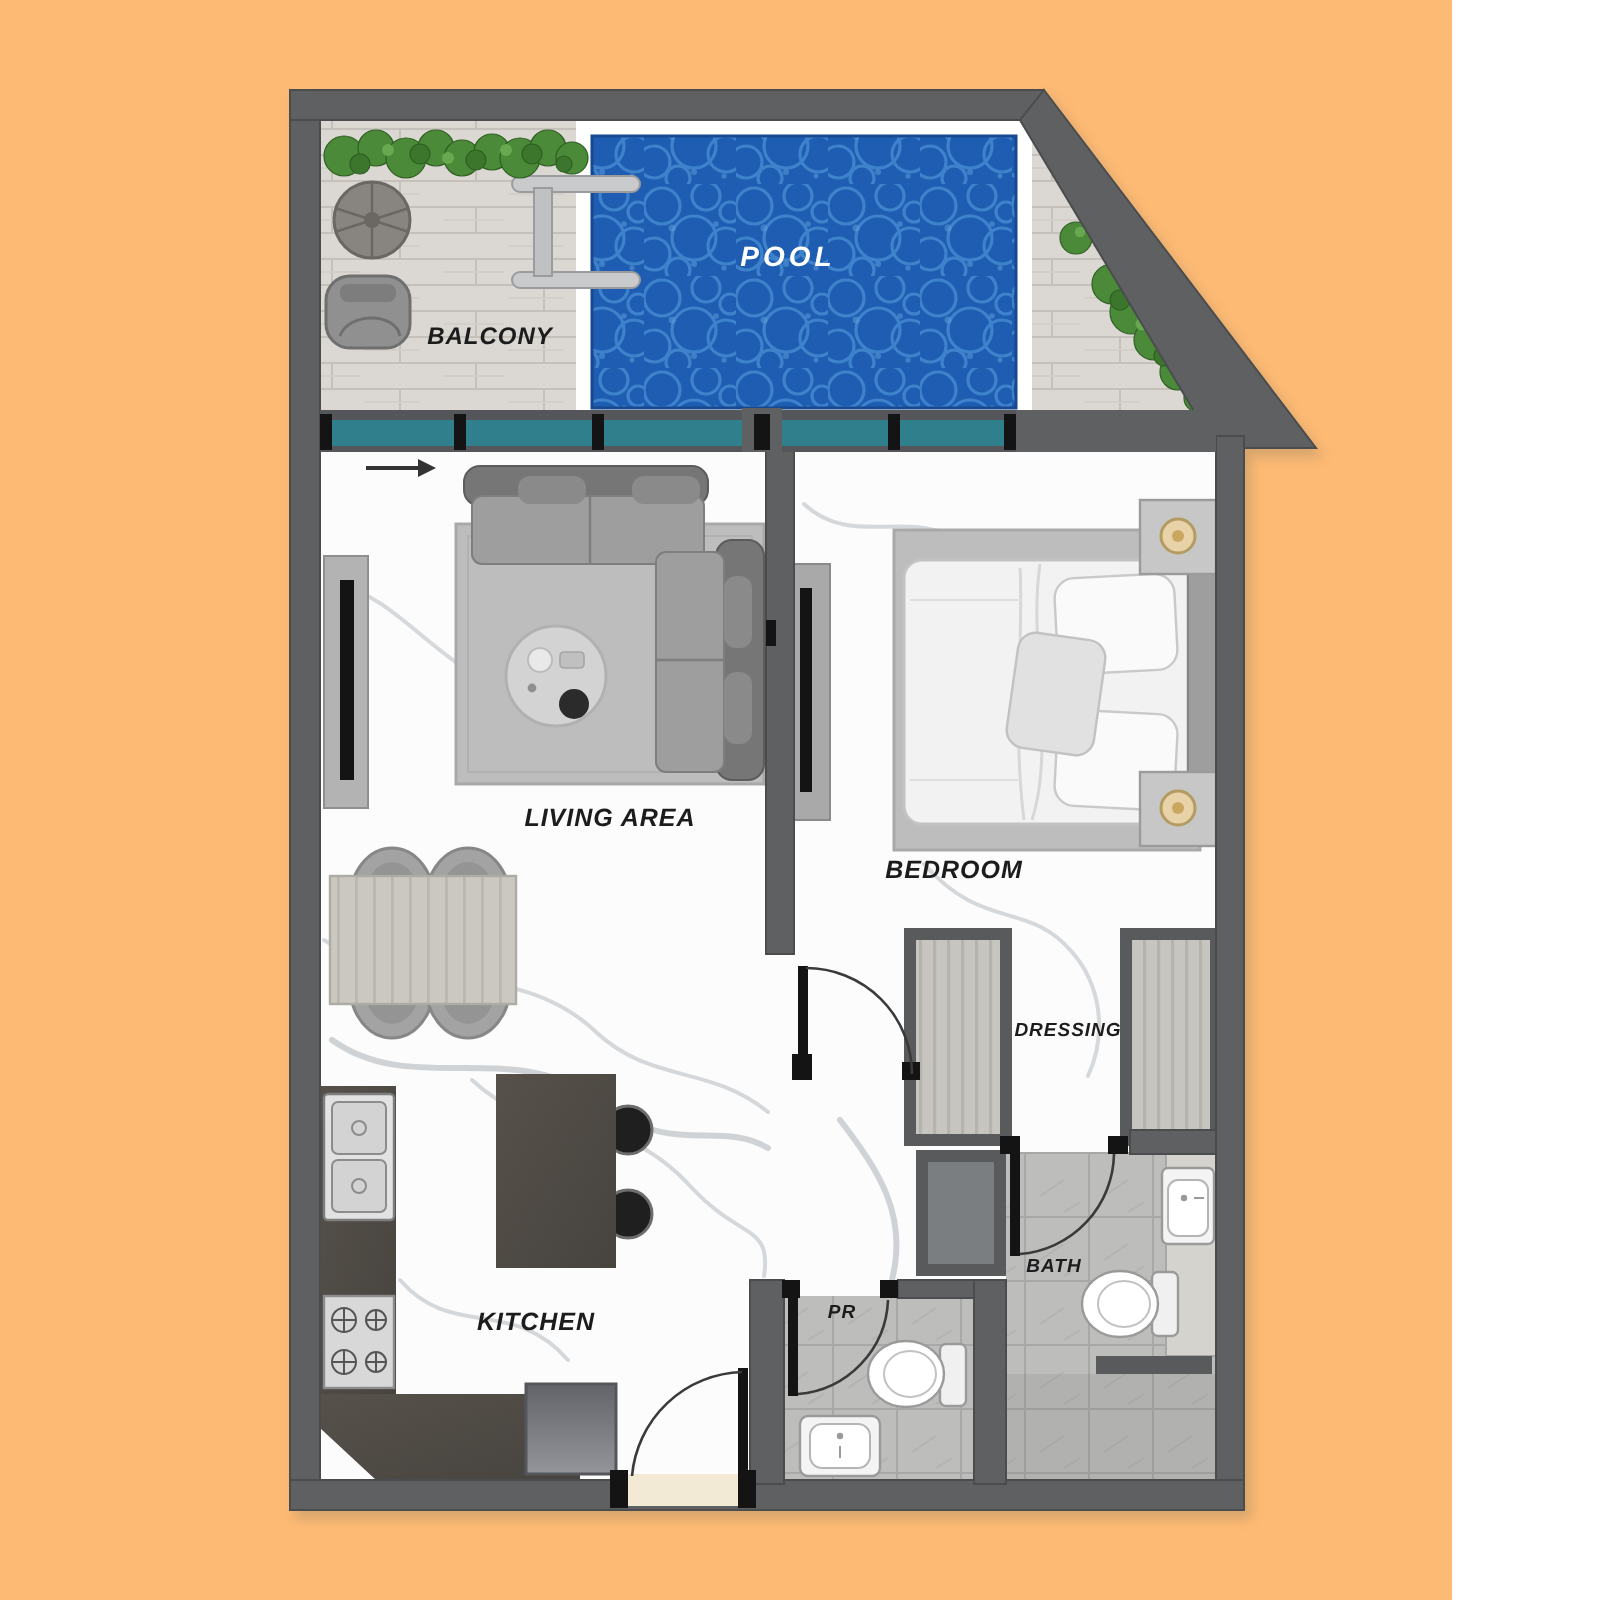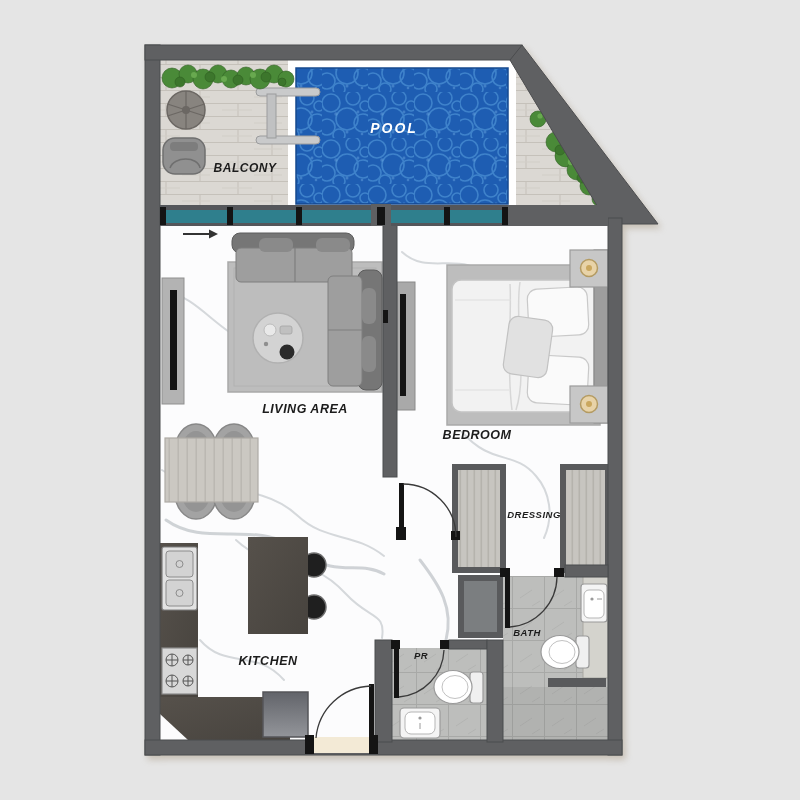--- a/index.html
+++ b/index.html
@@ -1,16 +1,16 @@
 <!DOCTYPE html>
 <html><head>
 <meta charset="utf-8">
 <style>
   html,body{margin:0;padding:0;background:#ffffff;}
-  .stage{position:relative;width:800px;height:800px;background:#e5e5e5;overflow:hidden;
+  .stage{position:relative;width:726px;height:800px;background:#fdba74;overflow:hidden;
          font-family:"Liberation Sans", sans-serif;}
   svg{position:absolute;left:0;top:0;filter:drop-shadow(3px 4px 3px rgba(145,125,95,.35));}
   text.room{font-family:"Liberation Sans", sans-serif;font-style:italic;font-weight:700;
             fill:#1c1c1c;letter-spacing:.5px;}
   text.pool{font-family:"Liberation Sans", sans-serif;font-style:italic;font-weight:700;
             fill:#ffffff;letter-spacing:2px;}
 </style>
 </head>
 <body>
 

